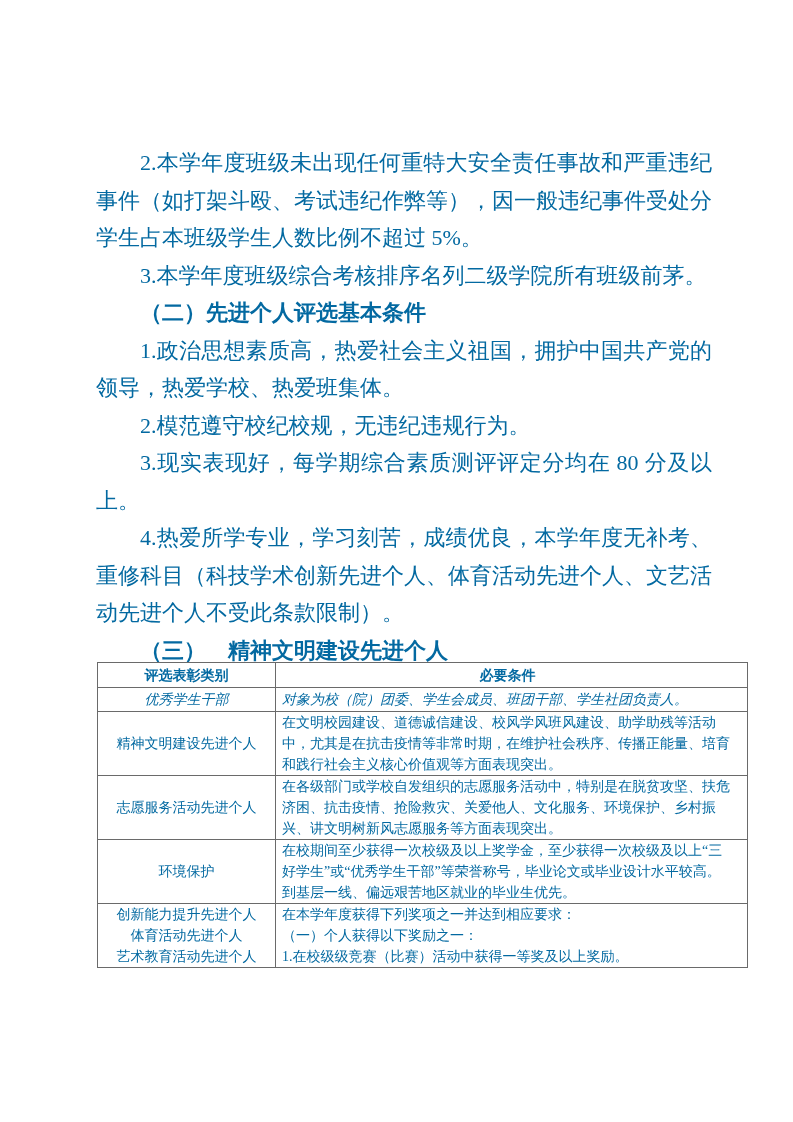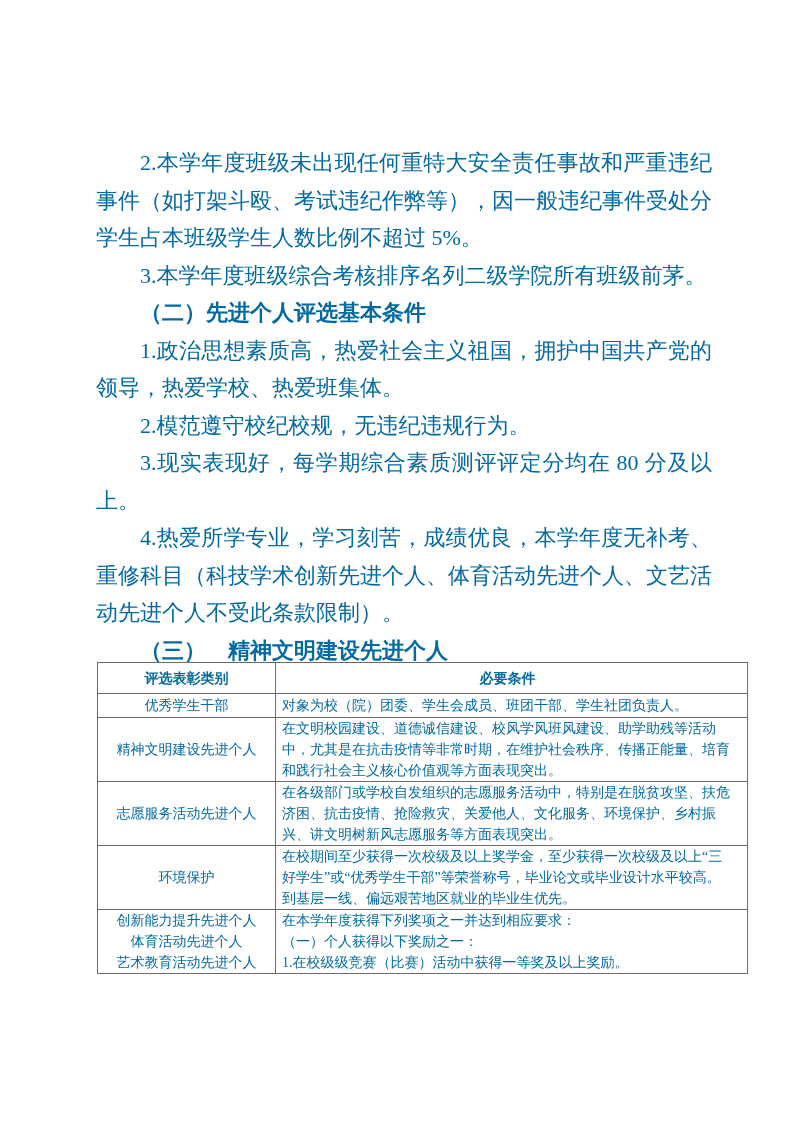--- a/index.html
+++ b/index.html
@@ -55,23 +55,23 @@
     padding-left: 6px;
     padding-right: 14px;
   }
   .criteria tr.hdr td {
     font-weight: bold;
     text-align: center;
     white-space: nowrap;
   }
   .col-cat { width: 178px; }
   .col-cond { width: 472px; }
-  tr.h-hdr { height: 31px; }
+  tr.h-hdr { height: 25px; }
   tr.h-r1  { height: 25px; }
-  tr.h-r2  { height: 24px; }
+  tr.h-r2  { height: 24px; font-style: italic; }
   tr.h-r3  { height: 63px; }
   tr.h-r4  { height: 63px; }
   tr.h-r5  { height: 64px; }
   tr.h-r6  { height: 61px; }
 </style>
 </head>
 <body>
 
 <div class="page">
 

